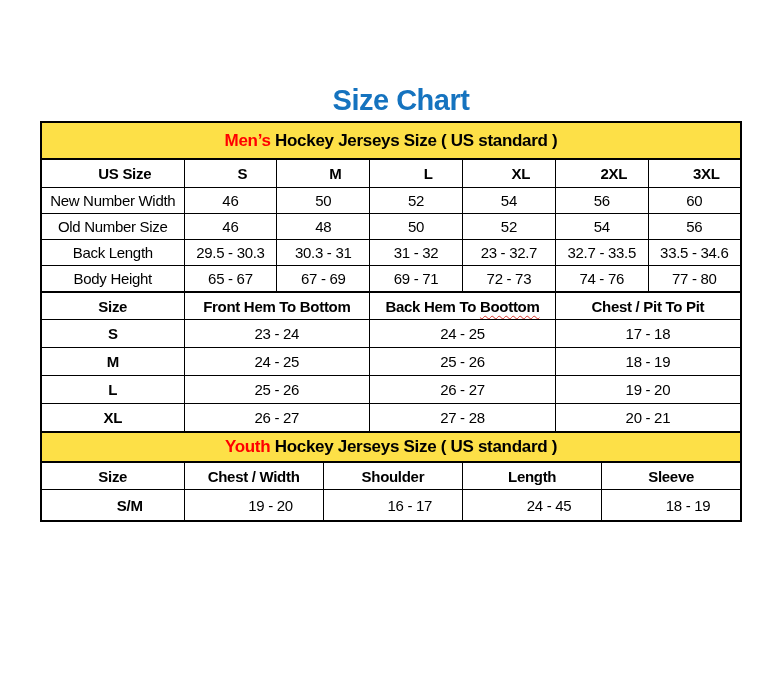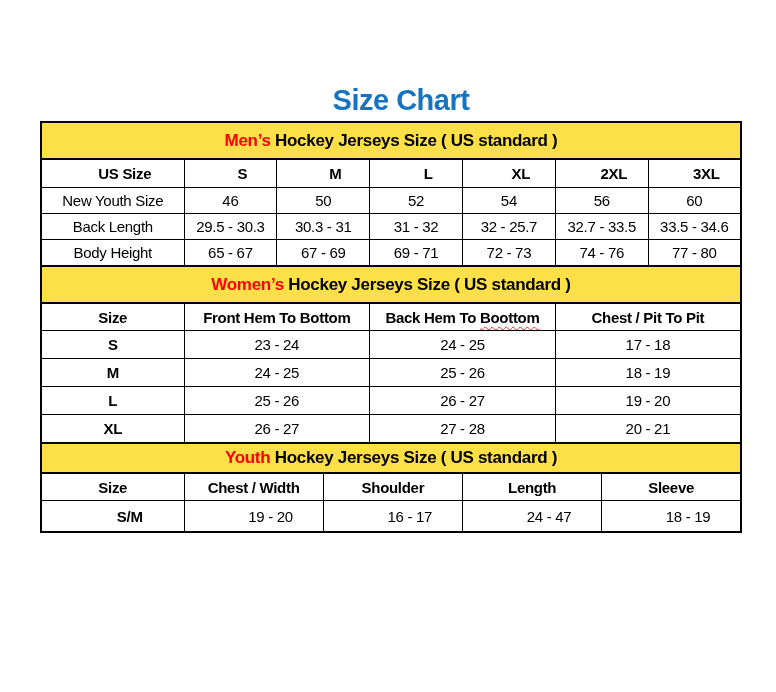--- a/index.html
+++ b/index.html
@@ -105,34 +105,43 @@
           <tr class="head">
             <td>US Size</td>
             <td>S</td>
             <td>M</td>
             <td>L</td>
             <td>XL</td>
             <td>2XL</td>
             <td>3XL</td>
           </tr>
           <tr class="data">
-            <td>New Youth Size</td>
+            <td>New Number Width</td>
             <td>46</td>
             <td>50</td>
             <td>52</td>
             <td>54</td>
             <td>56</td>
             <td>60</td>
           </tr>
           <tr class="data">
+            <td>Old Number Size</td>
+            <td>46</td>
+            <td>48</td>
+            <td>50</td>
+            <td>52</td>
+            <td>54</td>
+            <td>56</td>
+          </tr>
+          <tr class="data">
             <td>Back Length</td>
             <td>29.5 - 30.3</td>
             <td>30.3 - 31</td>
             <td>31 - 32</td>
-            <td>32 - 25.7</td>
+            <td>23 - 32.7</td>
             <td>32.7 - 33.5</td>
             <td>33.5 - 34.6</td>
           </tr>
           <tr class="data">
             <td>Body Height</td>
             <td>65 - 67</td>
             <td>67 - 69</td>
             <td>69 - 71</td>
             <td>72 - 73</td>
             <td>74 - 76</td>
@@ -141,23 +150,20 @@
         </tbody>
       </table>
       <table class="sec sec-womens">
         <colgroup>
           <col style="width: 143px;">
           <col>
           <col>
           <col>
         </colgroup>
         <tbody>
-          <tr class="band">
-            <td colspan="4"><span class="hl">Women’s</span><span> Hockey Jerseys Size ( US standard )</span></td>
-          </tr>
           <tr class="head">
             <td>Size</td>
             <td>Front Hem To Bottom</td>
             <td>Back Hem To <span class="wavy">Boottom</span></td>
             <td>Chest / Pit To Pit</td>
           </tr>
           <tr class="data">
             <td class="bold">S</td>
             <td>23 - 24</td>
             <td>24 - 25</td>
@@ -199,19 +205,19 @@
             <td>Size</td>
             <td>Chest / Width</td>
             <td>Shoulder</td>
             <td>Length</td>
             <td>Sleeve</td>
           </tr>
           <tr class="data">
             <td class="bold">S/M</td>
             <td>19 - 20</td>
             <td>16 - 17</td>
-            <td>24 - 47</td>
+            <td>24 - 45</td>
             <td>18 - 19</td>
           </tr>
         </tbody>
       </table>
     </div>
 </div>
 
 </body></html>

